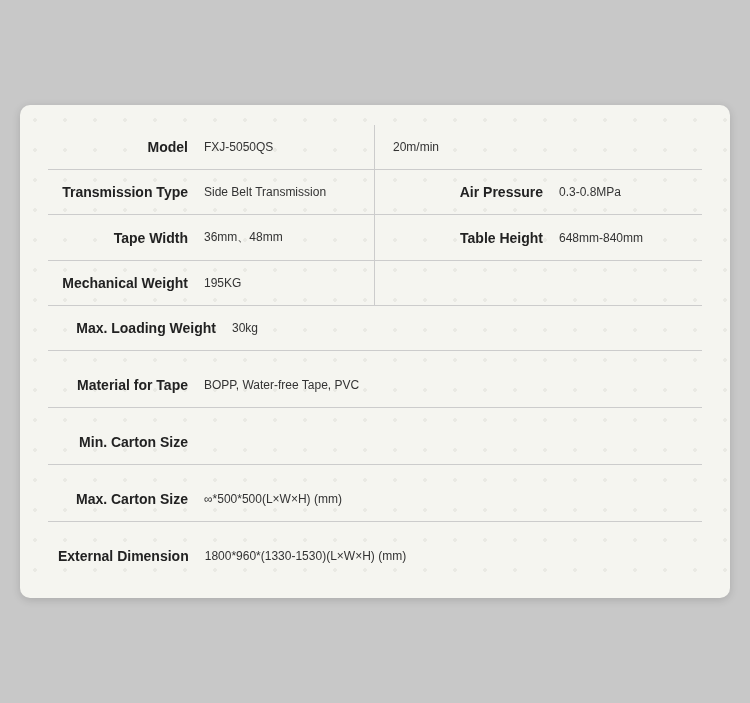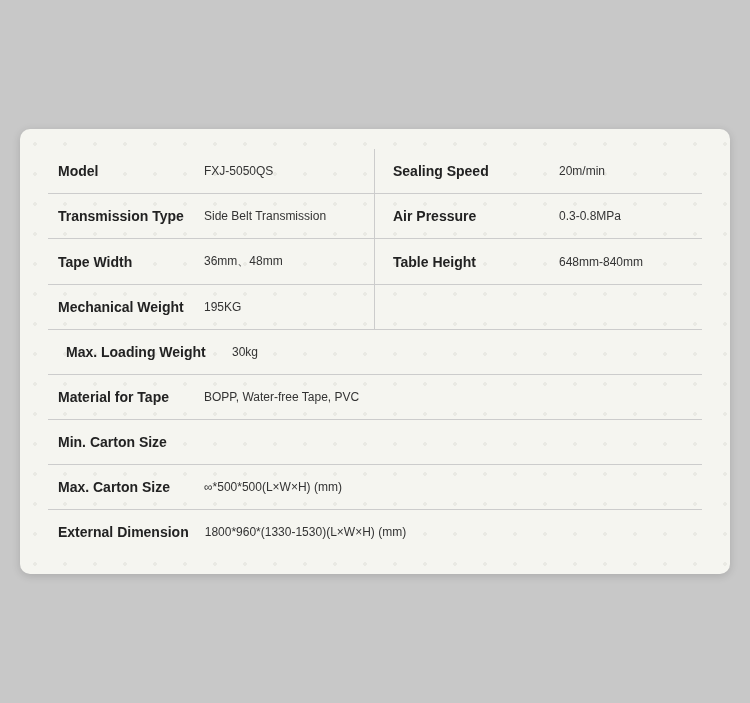--- a/index.html
+++ b/index.html
@@ -33,20 +33,21 @@
         radial-gradient(circle, rgba(180,180,170,0.18) 2px, transparent 2px);
       background-size: 30px 30px;
       pointer-events: none;
     }
 
     .spec-table {
       width: 100%;
       border-collapse: collapse;
       position: relative;
       z-index: 1;
+      text-align: right;
     }
 
     .spec-row {
       display: grid;
       grid-template-columns: 1fr 1fr;
       border-bottom: 1px solid #ccc;
     }
 
     .spec-row:last-child {
       border-bottom: none;
@@ -58,20 +59,21 @@
       padding: 14px 10px;
       gap: 16px;
     }
 
     .spec-cell.left {
       border-right: 1px solid #ccc;
     }
 
     .spec-cell.full {
       grid-column: 1 / -1;
+      margin-top: 12px;
     }
 
     .spec-label {
       font-weight: bold;
       font-size: 14px;
       color: #222;
       min-width: 130px;
       flex-shrink: 0;
     }
 
@@ -97,21 +99,20 @@
 <body>
 
 <div class="card">
   <div class="spec-table" id="spec-table">
   <div class="spec-row">
         <div class="spec-cell left">
           <span class="spec-label">Model</span>
           <span class="spec-value">FXJ-5050QS</span>
         </div>
         <div class="spec-cell right">
-          <span class="spec-label">Sealing Speed</span>
           <span class="spec-value">20m/min</span>
         </div>
       </div>
       <div class="spec-row">
         <div class="spec-cell left">
           <span class="spec-label">Transmission Type</span>
           <span class="spec-value">Side Belt Transmission</span>
         </div>
         <div class="spec-cell right">
           <span class="spec-label">Air Pressure</span>

